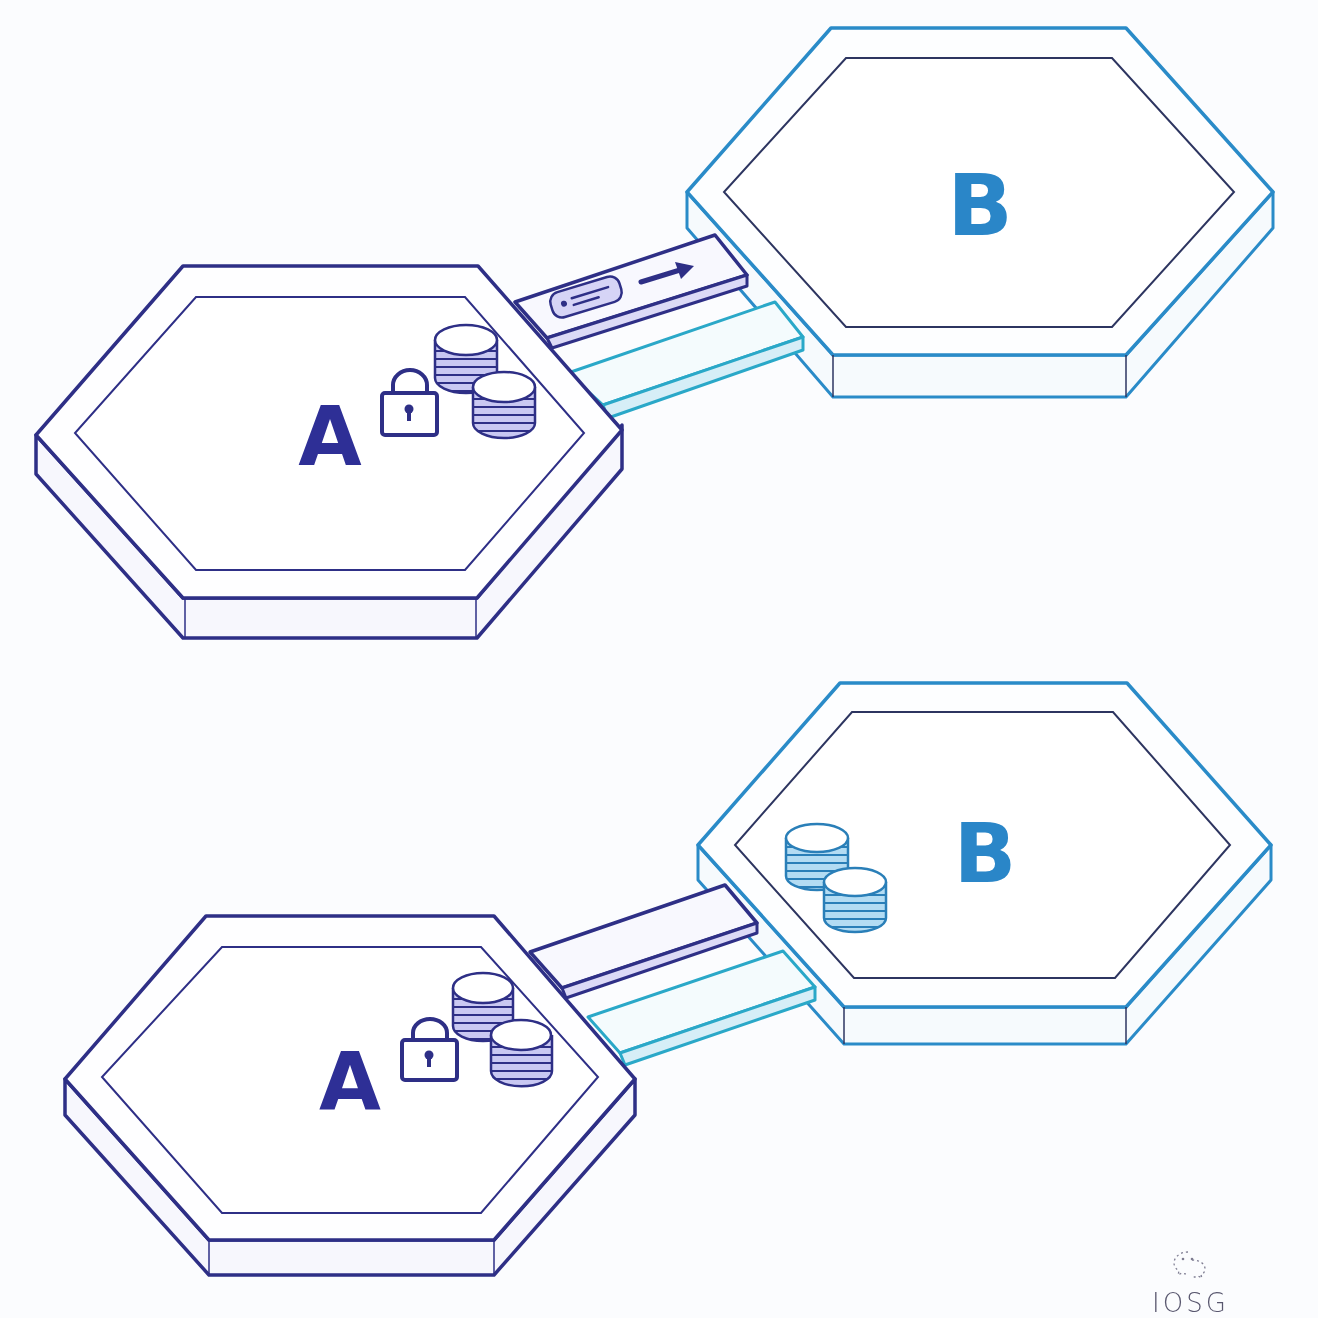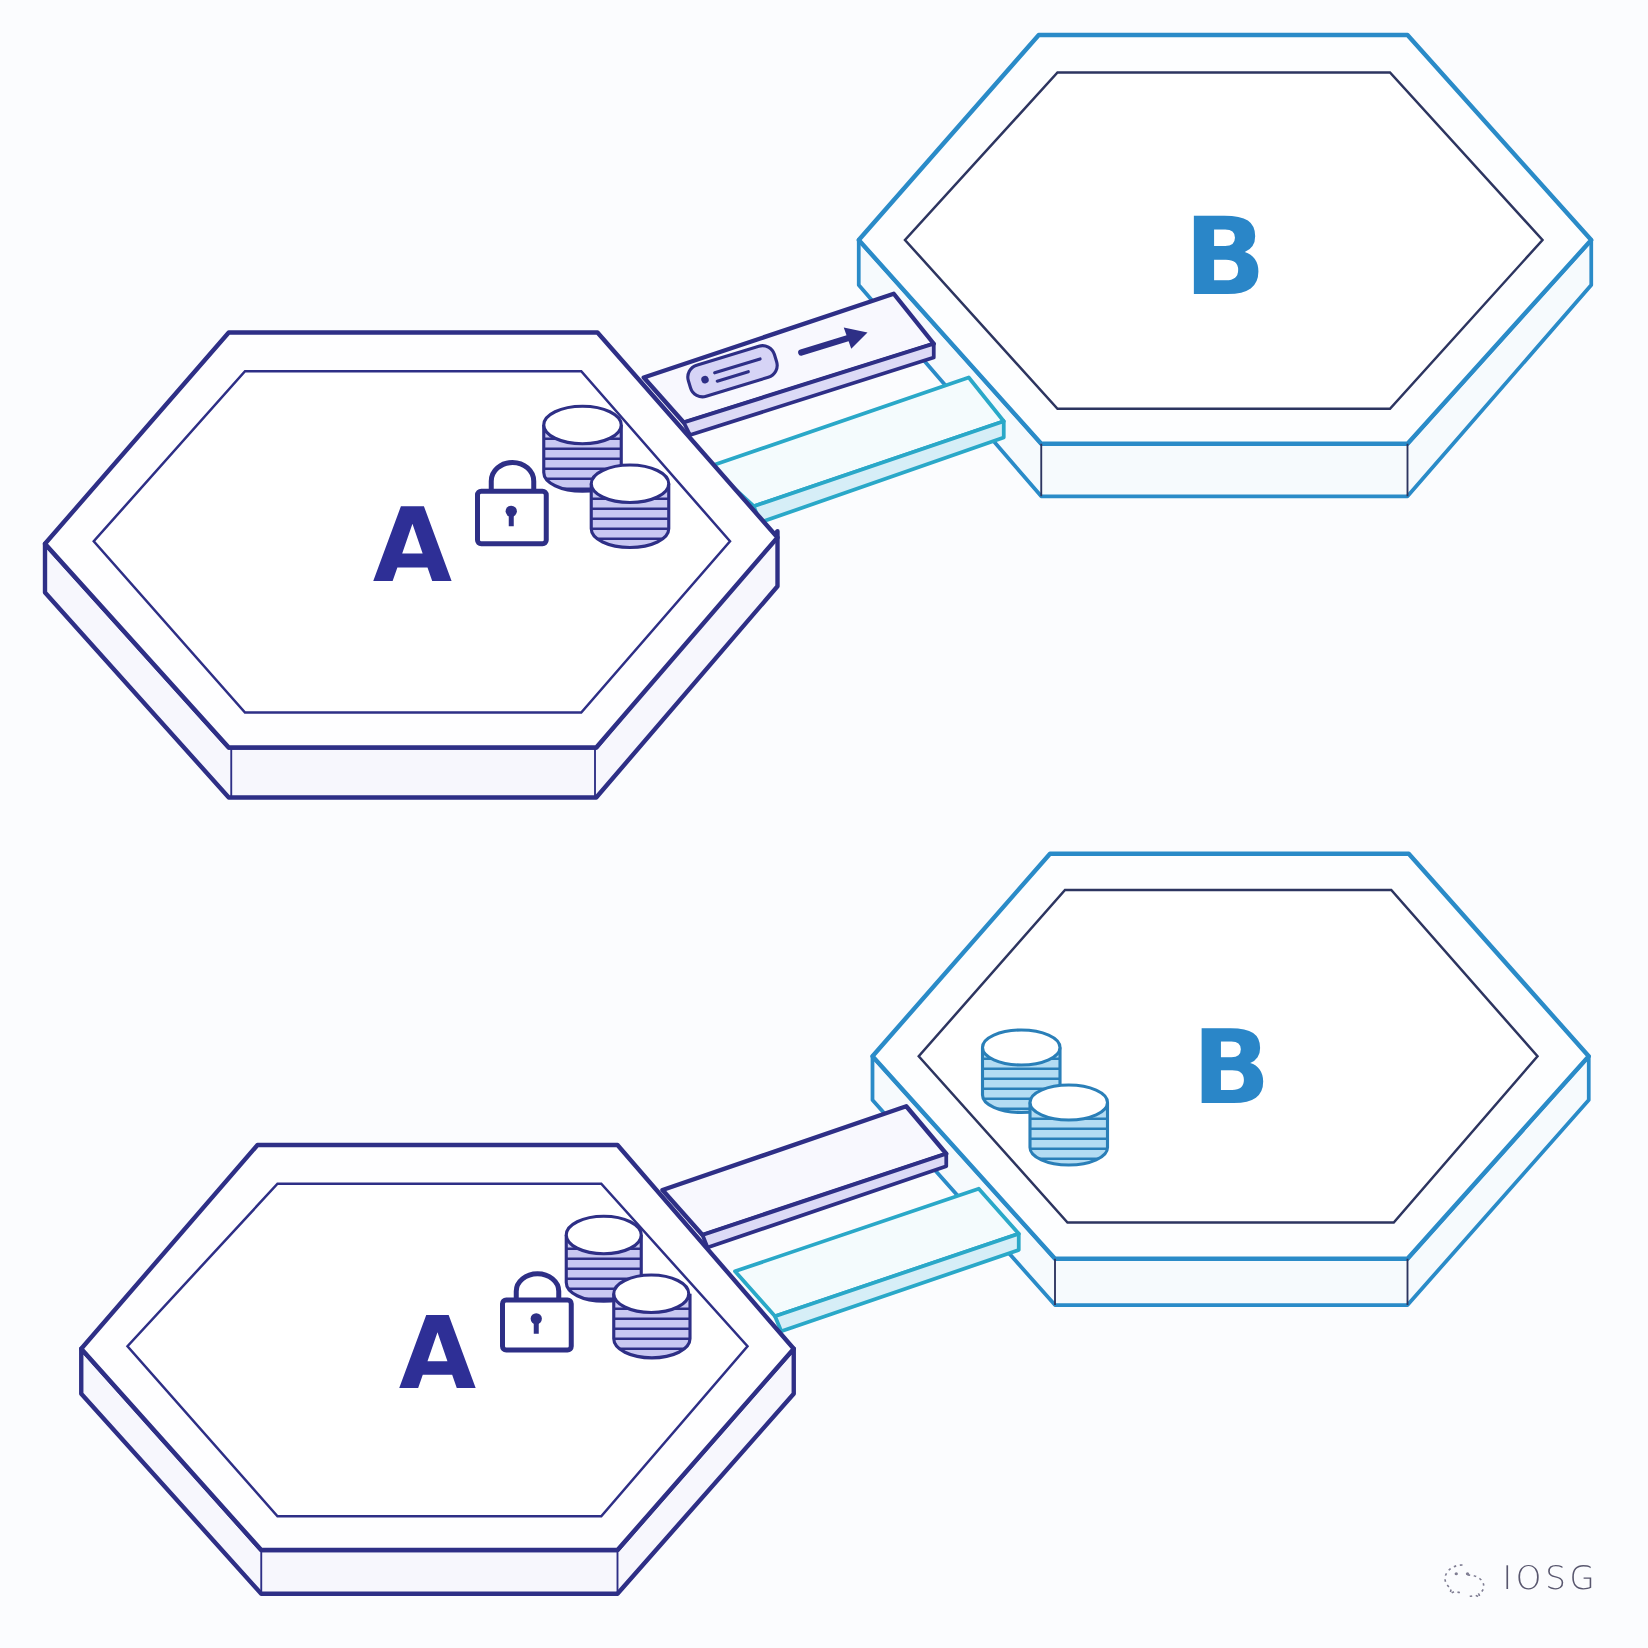--- a/index.html
+++ b/index.html
@@ -1,19 +1,19 @@
 <!DOCTYPE html>
 <html><head>
 <meta charset="utf-8">
 <style>
   html, body { margin: 0; padding: 0; background: #fbfcfe; }
   body { width: 1318px; height: 1318px; position: relative; overflow: hidden; font-family: "DejaVu Sans", sans-serif; }
   svg { position: absolute; left: 0; top: 0; }
   .lbl { font-family: "DejaVu Sans", sans-serif; font-weight: bold; }
-  .wm { position: absolute; left: 1152px; top: 1248px; display: flex; align-items: center; gap: 10px; color: #3c3a55; font-family: "DejaVu Sans", sans-serif; font-size: 26px; letter-spacing: 3px; font-weight: 300; opacity: 0.85; }
+  .wm { position: absolute; left: 1152px; top: 1248px; display: flex; align-items: center; gap: 10px; color: #3c3a55; font-family: "DejaVu Sans", sans-serif; font-size: 26px; letter-spacing: 3px; font-weight: 300; opacity: 0.85; flex-direction: column; }
 </style>
 </head>
 <body>
 
 <svg width="1318" height="1318" viewBox="0 0 1318 1318">
   <defs>
     <pattern id="stripesA" width="10" height="8" patternUnits="userSpaceOnUse">
       <rect width="10" height="8" fill="#c9c8f2"></rect>
       <line x1="0" y1="7" x2="10" y2="7" stroke="#2e2f86" stroke-width="2"></line>
     </pattern>

